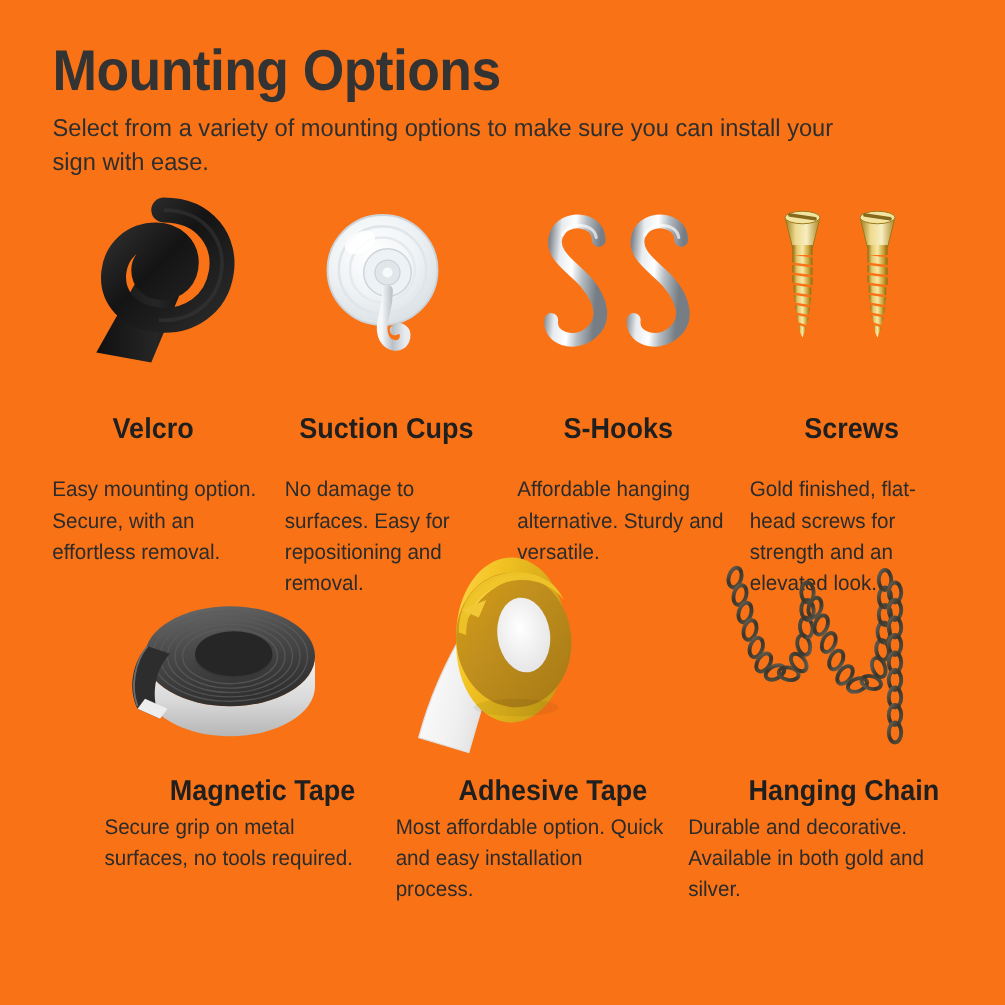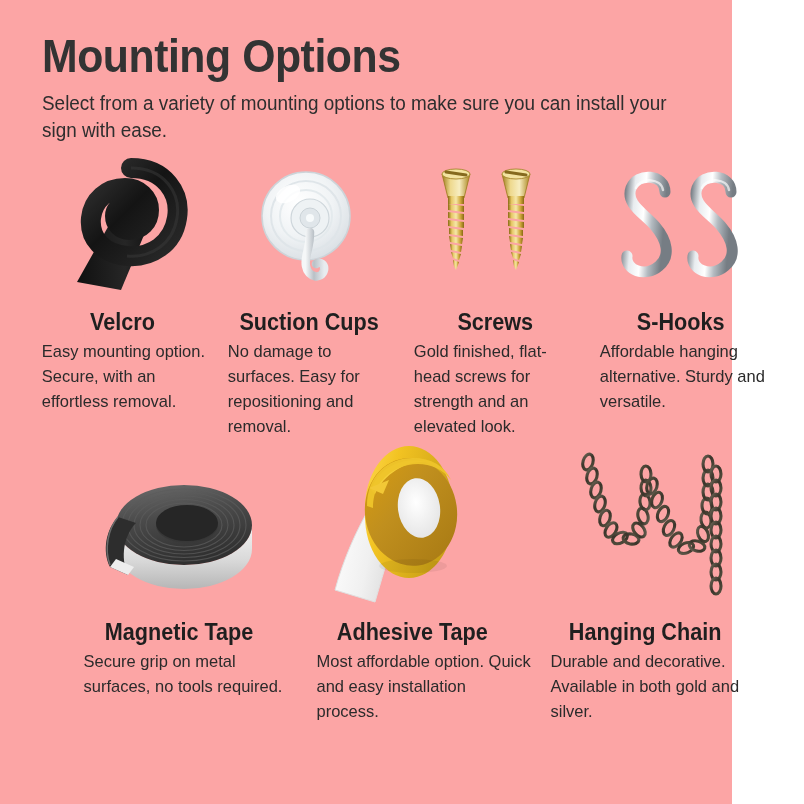--- a/index.html
+++ b/index.html
@@ -10,23 +10,23 @@
   body {
     width: 804px;
     height: 804px;
     overflow: hidden;
     font-family: "Liberation Sans", sans-serif;
     color: #2b2b2b;
     -webkit-font-smoothing: antialiased;
   }
   .page {
     position: relative;
-    width: 732px;
+    width: 804px;
     height: 804px;
-    background: #fca5a5;
+    background: #f97316;
     box-sizing: border-box;
   }
 
   
   .header {
     position: absolute;
     left: 42px;
     top: 30px;
     width: 720px;
   }
@@ -67,22 +67,22 @@
     left: 62px;
     top: 450px;
     width: 700px;
   }
   .cell {
     display: flex;
     flex-direction: column;
     align-items: center;
     box-sizing: border-box;
   }
-  .row1 .cell { width: 25%; padding: 0 6px; }
-  .row2 .cell { width: 33.333%; padding: 0 6px; }
+  .row1 .cell { width: 25%; padding: 0 6px; gap: 20px; }
+  .row2 .cell { width: 33.333%; padding: 0 6px; align-items: flex-end; }
 
   .art {
     height: 140px;
     width: 100%;
     display: flex;
     align-items: center;
     justify-content: center;
     position: relative;
   }
   .row2 .art { height: 160px; }
@@ -178,20 +178,48 @@
           <ellipse cx="66" cy="58" rx="10" ry="10" fill="#e0e6ea" stroke="#cbd3d8" stroke-width="1"></ellipse>
           <ellipse cx="66" cy="58" rx="4" ry="4" fill="#f7fafb"></ellipse>
 
           <path d="M66 72 C66 90 60 96 62 106 C64 118 78 120 80 110 C81 104 76 101 72 104" fill="none" stroke="url(#hookG)" stroke-width="8.5" stroke-linecap="round"></path>
 
           <ellipse cx="44" cy="34" rx="13" ry="8" fill="#ffffff" opacity="0.85" transform="rotate(-28 44 34)"></ellipse>
         </svg>
       </div>
       <div class="item-title">Suction Cups</div>
       <div class="item-desc">No damage to surfaces. Easy for repositioning and removal.</div>
+    </div>
+
+    <div class="cell">
+      <div class="art">
+        <svg width="140" height="140" viewBox="0 0 140 140">
+          <defs>
+            <linearGradient id="steelG" x1="0" y1="0" x2="1" y2="0.2">
+              <stop offset="0%" stop-color="#7e858c"></stop>
+              <stop offset="22%" stop-color="#e8ecef"></stop>
+              <stop offset="48%" stop-color="#ffffff"></stop>
+              <stop offset="70%" stop-color="#b4bbc1"></stop>
+              <stop offset="100%" stop-color="#767d84"></stop>
+            </linearGradient>
+          </defs>
+          <g fill="none" stroke="url(#steelG)" stroke-width="11" stroke-linecap="round">
+            <path d="M54 32 C54 14 26 12 20 28 C14 44 34 54 44 66
+                     C56 80 60 96 48 106 C34 118 14 110 16 96"></path>
+            <path d="M120 32 C120 14 92 12 86 28 C80 44 100 54 110 66
+                     C122 80 126 96 114 106 C100 118 80 110 82 96"></path>
+          </g>
+          <g fill="none" stroke="#ffffff" stroke-width="2.5" opacity="0.65" stroke-linecap="round">
+            <path d="M52 30 C50 18 30 17 25 28"></path>
+            <path d="M118 30 C116 18 96 17 91 28"></path>
+          </g>
+        </svg>
+      </div>
+      <div class="item-title">S-Hooks</div>
+      <div class="item-desc">Affordable hanging alternative. Sturdy and versatile.</div>
     </div>
 
     <div class="cell">
       <div class="art">
         <svg width="130" height="140" viewBox="0 0 130 140">
           <defs>
             <linearGradient id="goldG" x1="0" y1="0" x2="1" y2="0">
               <stop offset="0%" stop-color="#8a6a12"></stop>
               <stop offset="22%" stop-color="#e6c766"></stop>
               <stop offset="50%" stop-color="#f6e7a8"></stop>
@@ -239,48 +267,20 @@
                 <path d="M-5 80 L5 82 L3 88 L-3 86 Z" fill="url(#goldG)"></path>
                 <path d="M-3 88 L3 90 L0 98 L-2 94 Z" fill="url(#goldG)"></path>
               </g>
             </g>
           </g>
         </svg>
       </div>
       <div class="item-title">Screws</div>
       <div class="item-desc">Gold finished, flat-head screws for strength and an elevated look.</div>
     </div>
-
-    <div class="cell">
-      <div class="art">
-        <svg width="140" height="140" viewBox="0 0 140 140">
-          <defs>
-            <linearGradient id="steelG" x1="0" y1="0" x2="1" y2="0.2">
-              <stop offset="0%" stop-color="#7e858c"></stop>
-              <stop offset="22%" stop-color="#e8ecef"></stop>
-              <stop offset="48%" stop-color="#ffffff"></stop>
-              <stop offset="70%" stop-color="#b4bbc1"></stop>
-              <stop offset="100%" stop-color="#767d84"></stop>
-            </linearGradient>
-          </defs>
-          <g fill="none" stroke="url(#steelG)" stroke-width="11" stroke-linecap="round">
-            <path d="M54 32 C54 14 26 12 20 28 C14 44 34 54 44 66
-                     C56 80 60 96 48 106 C34 118 14 110 16 96"></path>
-            <path d="M120 32 C120 14 92 12 86 28 C80 44 100 54 110 66
-                     C122 80 126 96 114 106 C100 118 80 110 82 96"></path>
-          </g>
-          <g fill="none" stroke="#ffffff" stroke-width="2.5" opacity="0.65" stroke-linecap="round">
-            <path d="M52 30 C50 18 30 17 25 28"></path>
-            <path d="M118 30 C116 18 96 17 91 28"></path>
-          </g>
-        </svg>
-      </div>
-      <div class="item-title">S-Hooks</div>
-      <div class="item-desc">Affordable hanging alternative. Sturdy and versatile.</div>
-    </div>
   </div>
 
   <div class="row row2">
 
     <div class="cell">
       <div class="art">
         <svg width="170" height="150" viewBox="0 0 170 150">
           <defs>
             <linearGradient id="magTop" x1="0" y1="0" x2="0.3" y2="1">
               <stop offset="0%" stop-color="#6d6d6d"></stop>

